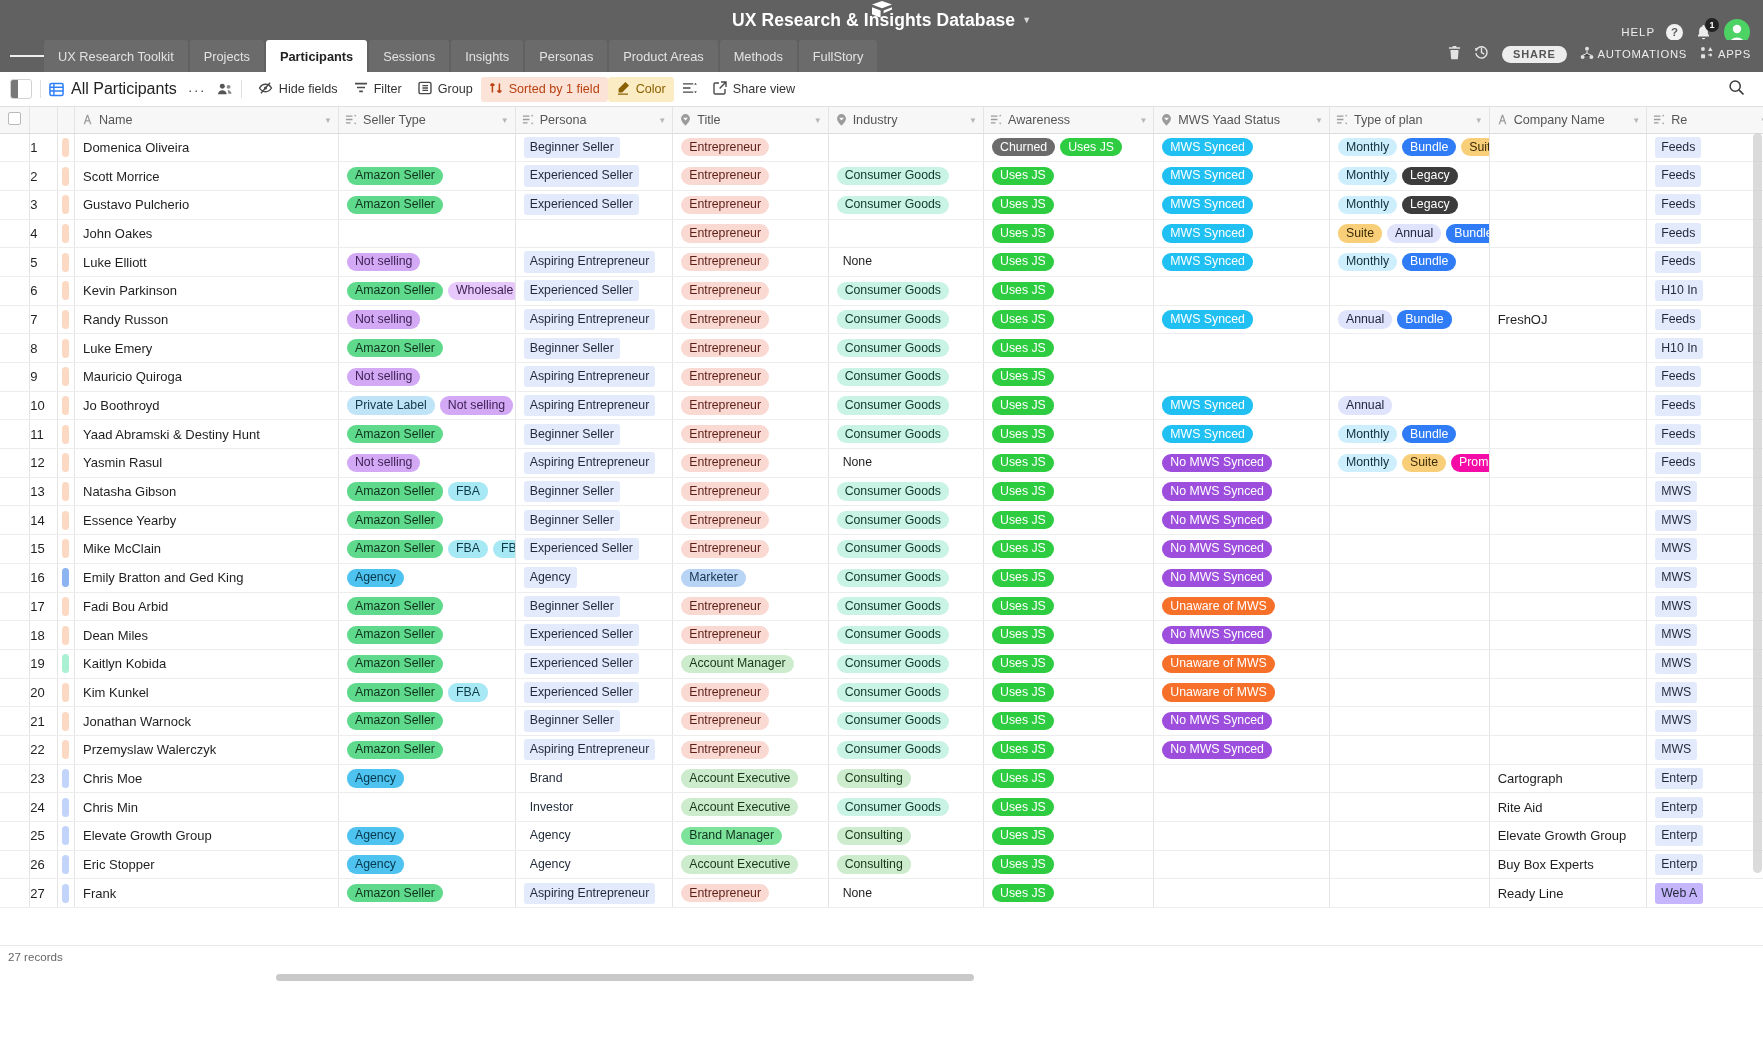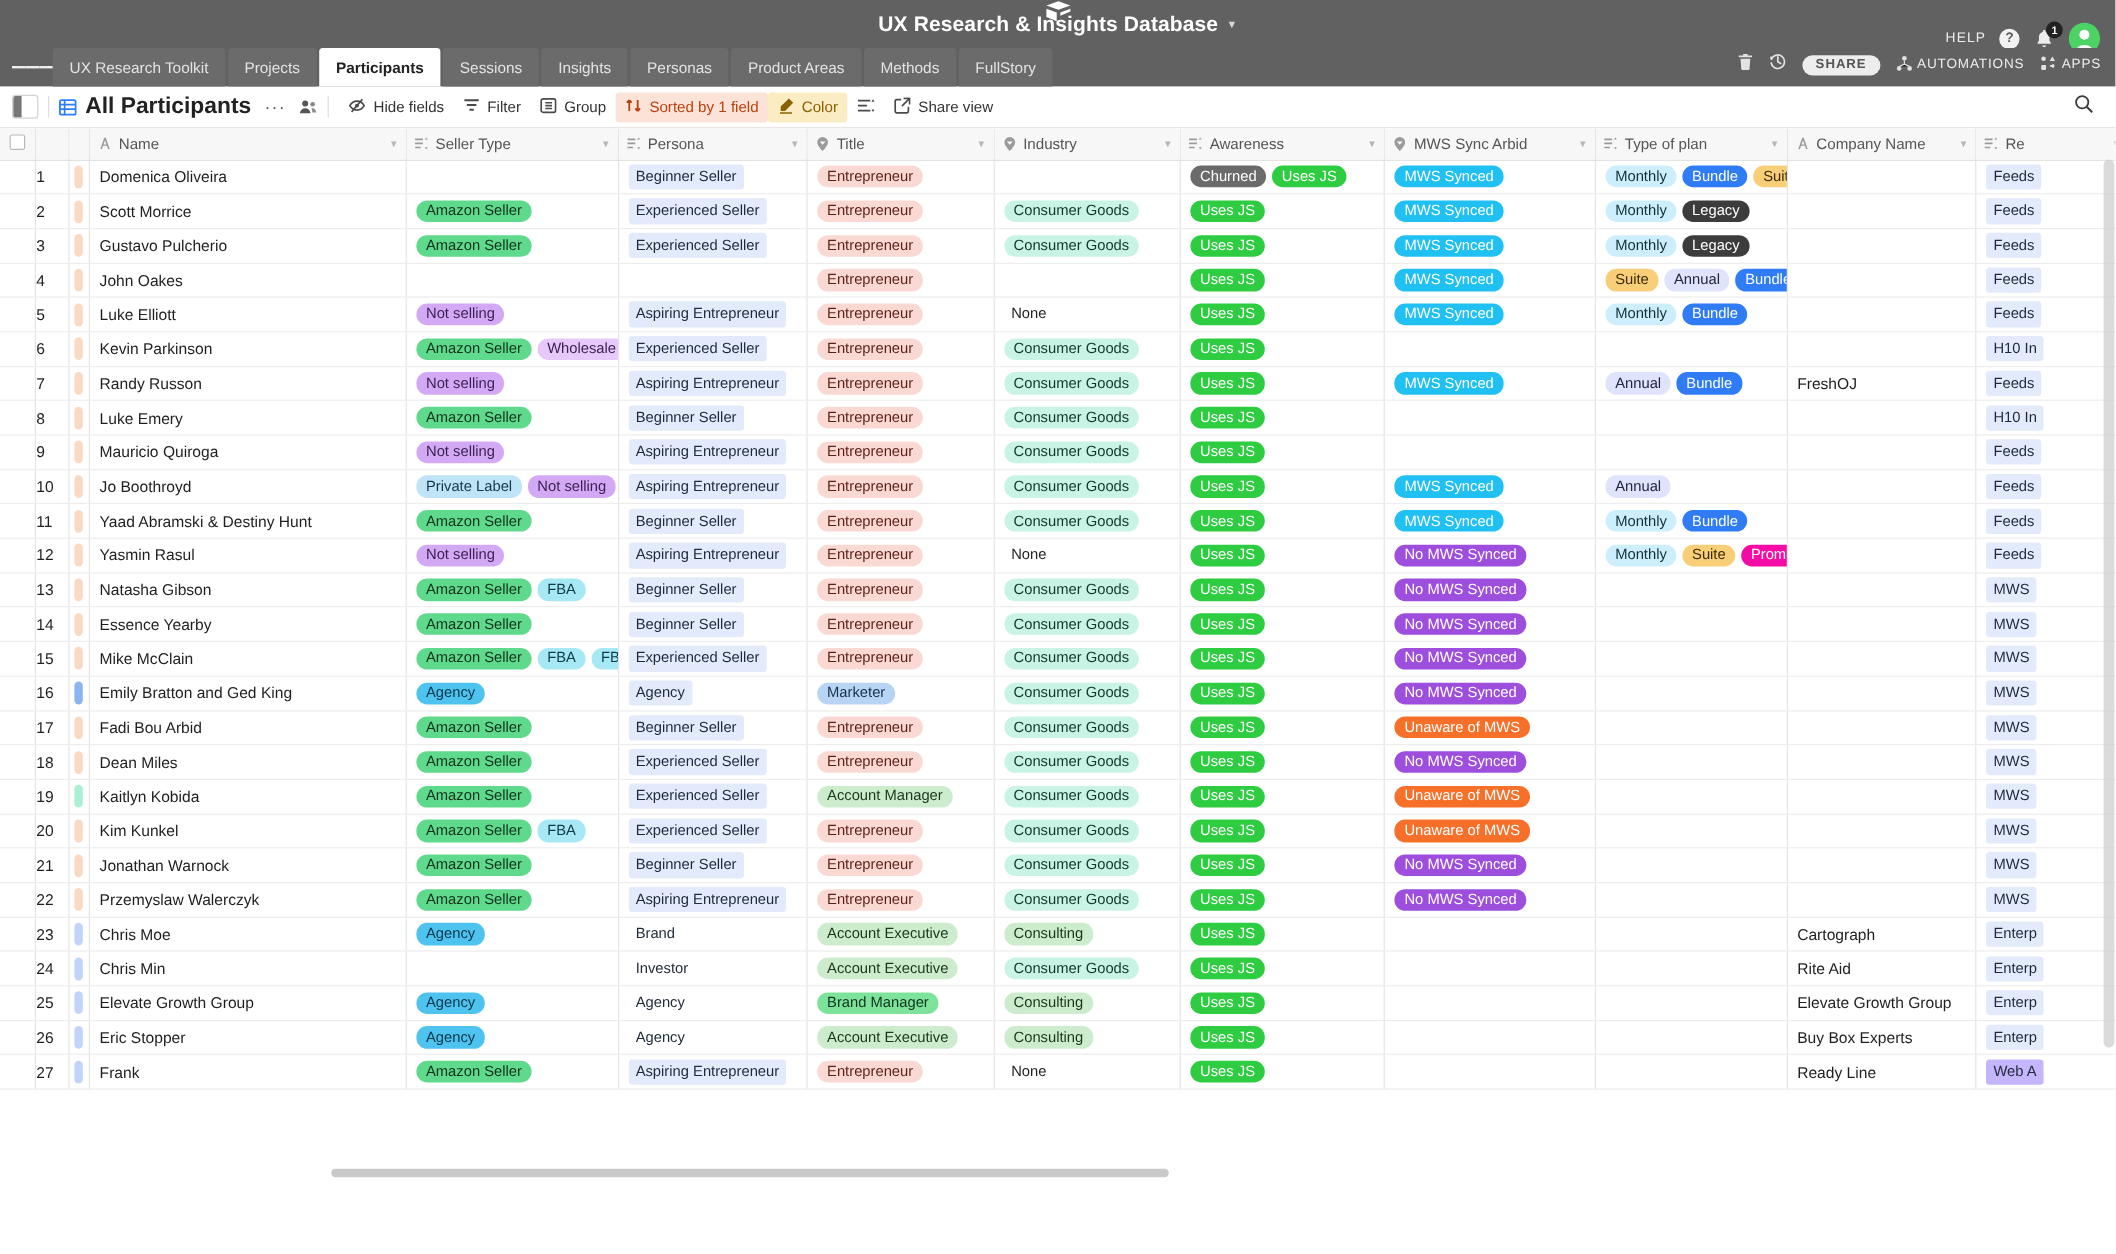--- a/index.html
+++ b/index.html
@@ -76,21 +76,21 @@
     height: 35px; background: #fff; border-bottom: 1px solid #e0e0e0;
     display: flex; align-items: center; padding: 0 10px; gap: 0px;
   }
   .tb-btn {
     display: flex; align-items: center; gap: 6px; font-size: 12.6px; color: #333;
     padding: 4px 8px; border-radius: 3px; white-space: nowrap;
   }
   .tb-sep { width: 1px; height: 18px; background: #dfdfdf; margin: 0 8px; }
   .tb-btn.sorted { background: #fce3d7; color: #b9400f; }
   .tb-btn.colorbtn { background: #fcecc4; color: #8a6000; }
-  .view-name { font-size: 19px; font-weight: bold; color: #222; }
+  .view-name { font-size: 16px; font-weight: normal; color: #222; }
   .toolbar-right { margin-left: auto; padding-right: 8px; }
 
   
   .grid-wrap { position: relative; height: 878px; overflow: hidden; background: #fff; }
   table.grid { border-collapse: collapse; table-layout: fixed; width: 1775px; }
   table.grid th, table.grid td {
     border-right: 1px solid #e4e4e4; border-bottom: 1px solid #ededed;
     height: 28.7px; padding: 0 8px; text-align: left; vertical-align: middle;
     font-size: 13px; color: #1f1f1f; overflow: hidden; white-space: nowrap;
   }
@@ -416,21 +416,21 @@
             <span class="hdr-caret">▼</span>
           </th>
           <th style="width: 165px;">
             <div class="hdr">
               <span style="display: flex;">
                 <svg class="fi" viewBox="0 0 14 14">
                   <path fill="#9b9b9b" d="M7 1.2a4.8 4.8 0 0 0-4.8 4.8c0 3.3 4.8 7.8 4.8 7.8s4.8-4.5 4.8-7.8A4.8 4.8 0 0 0 7 1.2z"></path>
                   <path fill="#fff" d="M4.4 5.2h5.2L7 8.2z"></path>
                 </svg>
               </span>
-              <span>MWS Sync Arbid</span>
+              <span>MWS Yaad Status</span>
             </div>
             <span class="hdr-caret">▼</span>
           </th>
           <th style="width: 150px;">
             <div class="hdr">
               <span style="display: flex;">
                 <svg class="fi" viewBox="0 0 14 14">
                   <path stroke="#9b9b9b" stroke-width="1.4" d="M1 3.4h7M1 7h7M1 10.6h5"></path>
                   <path fill="#9b9b9b" d="M11 1.6l1.3 2h-2.6zM11 12.4l1.3-2h-2.6z"></path>
                 </svg>
@@ -1674,16 +1674,19 @@
           <td>Ready Line</td>
           <td>
             <div class="chips">
               <span class="chip sq" style="background:#c4b5fd;color:#1f2937">Web A</span>
             </div>
           </td>
         </tr>
       </tbody>
   </table>
   <div class="vscroll"></div>
+  <div class="footer">
+    <span>27 records</span>
+  </div>
   <div class="hscroll-track">
     <div class="hscroll-thumb"></div>
   </div>
 </div>
 
 </body></html>

